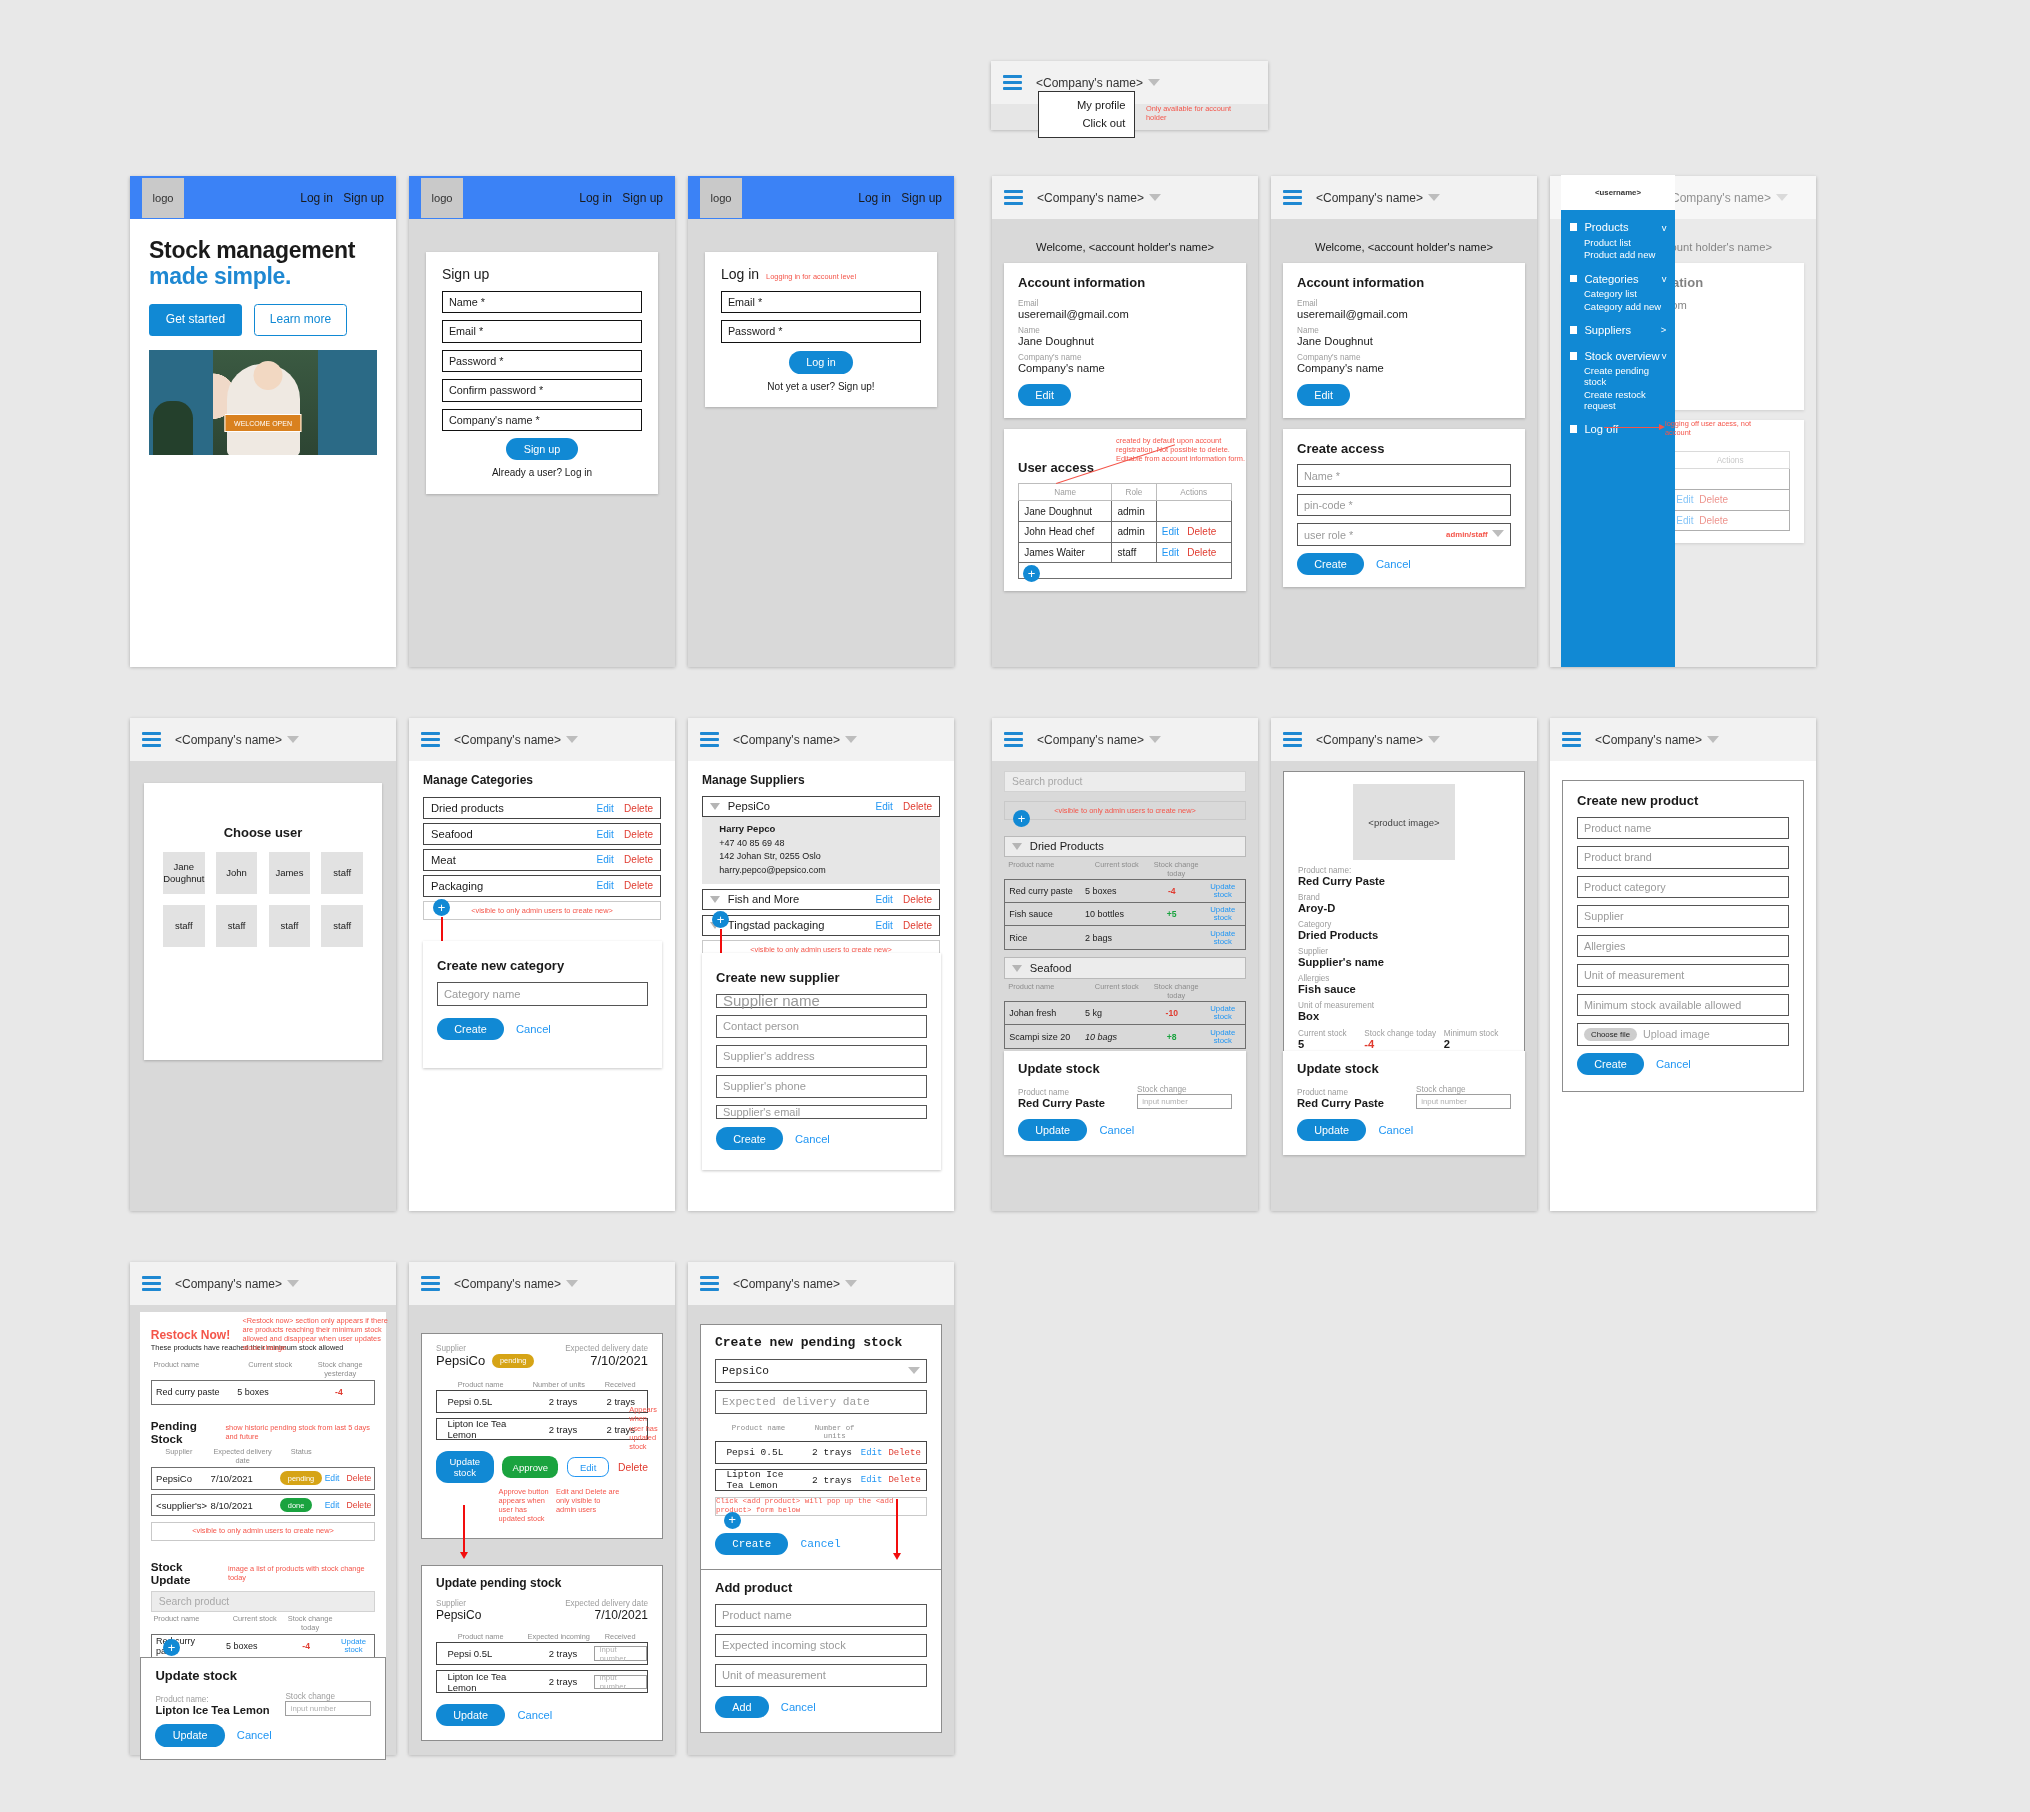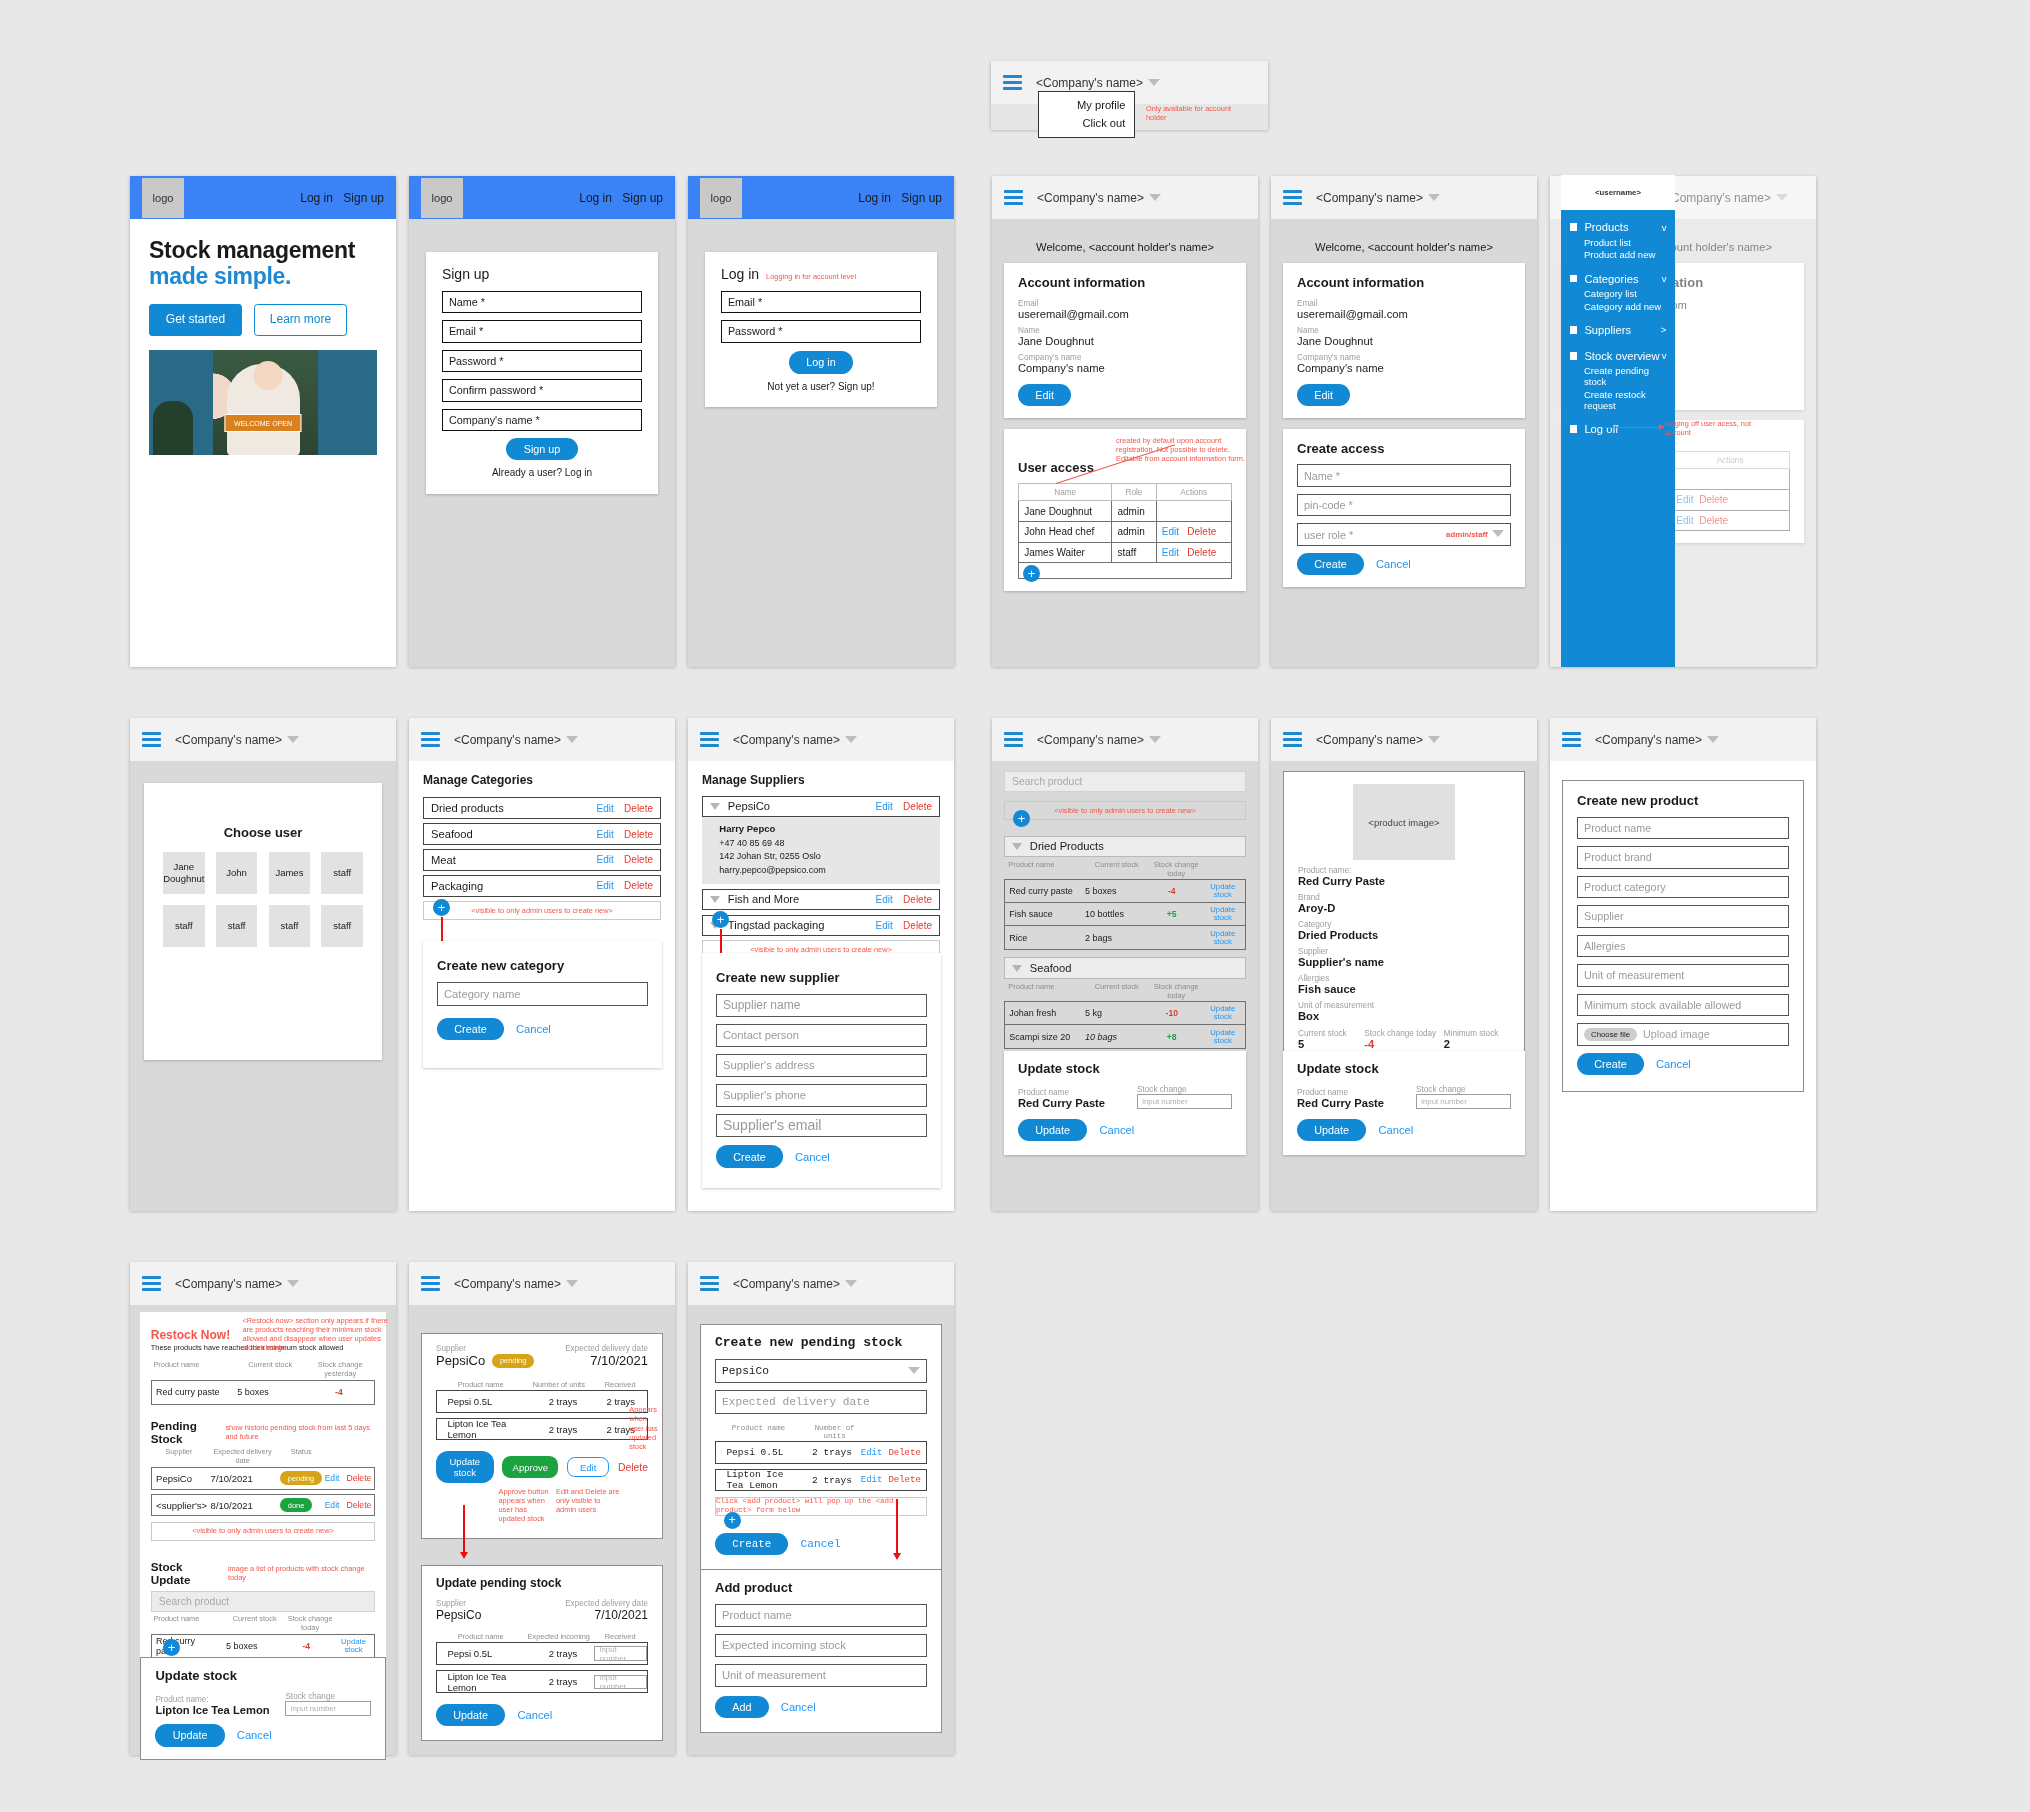--- a/index.html
+++ b/index.html
@@ -635,25 +635,25 @@
           </span>
       </div>
       <div class="dashed-row">
         <span class="red-anno">&lt;visible to only admin users to create new&gt;</span>
       </div>
       <div class="plus" style="position:absolute; left:24px; top:150px;">+</div>
       <div class="arrow-v" style="left:32px; top:168px; height:38px;"></div>
     </div>
     <div class="card" style="position:absolute; left:14px; top:235px; width:239px;">
       <h3 style="margin-top:5.2px;">Create new supplier</h3>
-      <div class="field soft" style="height:23px;font-size:12px;">Supplier name</div>
+      <div class="field soft" style="height:14px;font-size:15px;">Supplier name</div>
       <div class="field soft" style="height:23px;font-size:11.2px;">Contact person</div>
       <div class="field soft" style="height:23px;font-size:11.2px;">Supplier's address</div>
       <div class="field soft" style="height:23px;font-size:11.2px;">Supplier's phone</div>
-      <div class="field soft" style="height:23px;font-size:14px;text-align:right;">Supplier's email</div>
+      <div class="field soft" style="height:14px;font-size:11px;text-align:right;">Supplier's email</div>
       <div class="form-actions" style="margin-top:8.6px;margin-bottom:8.6px;">
         <button class="pill">Create</button>
         <span class="linkbtn">Cancel</span>
       </div>
     </div>
   </div>
 
   <div class="frame" style="left:992px; top:718px; width:266px; height:493px;">
     <div class="frame-body">
       <div class="topbar">

